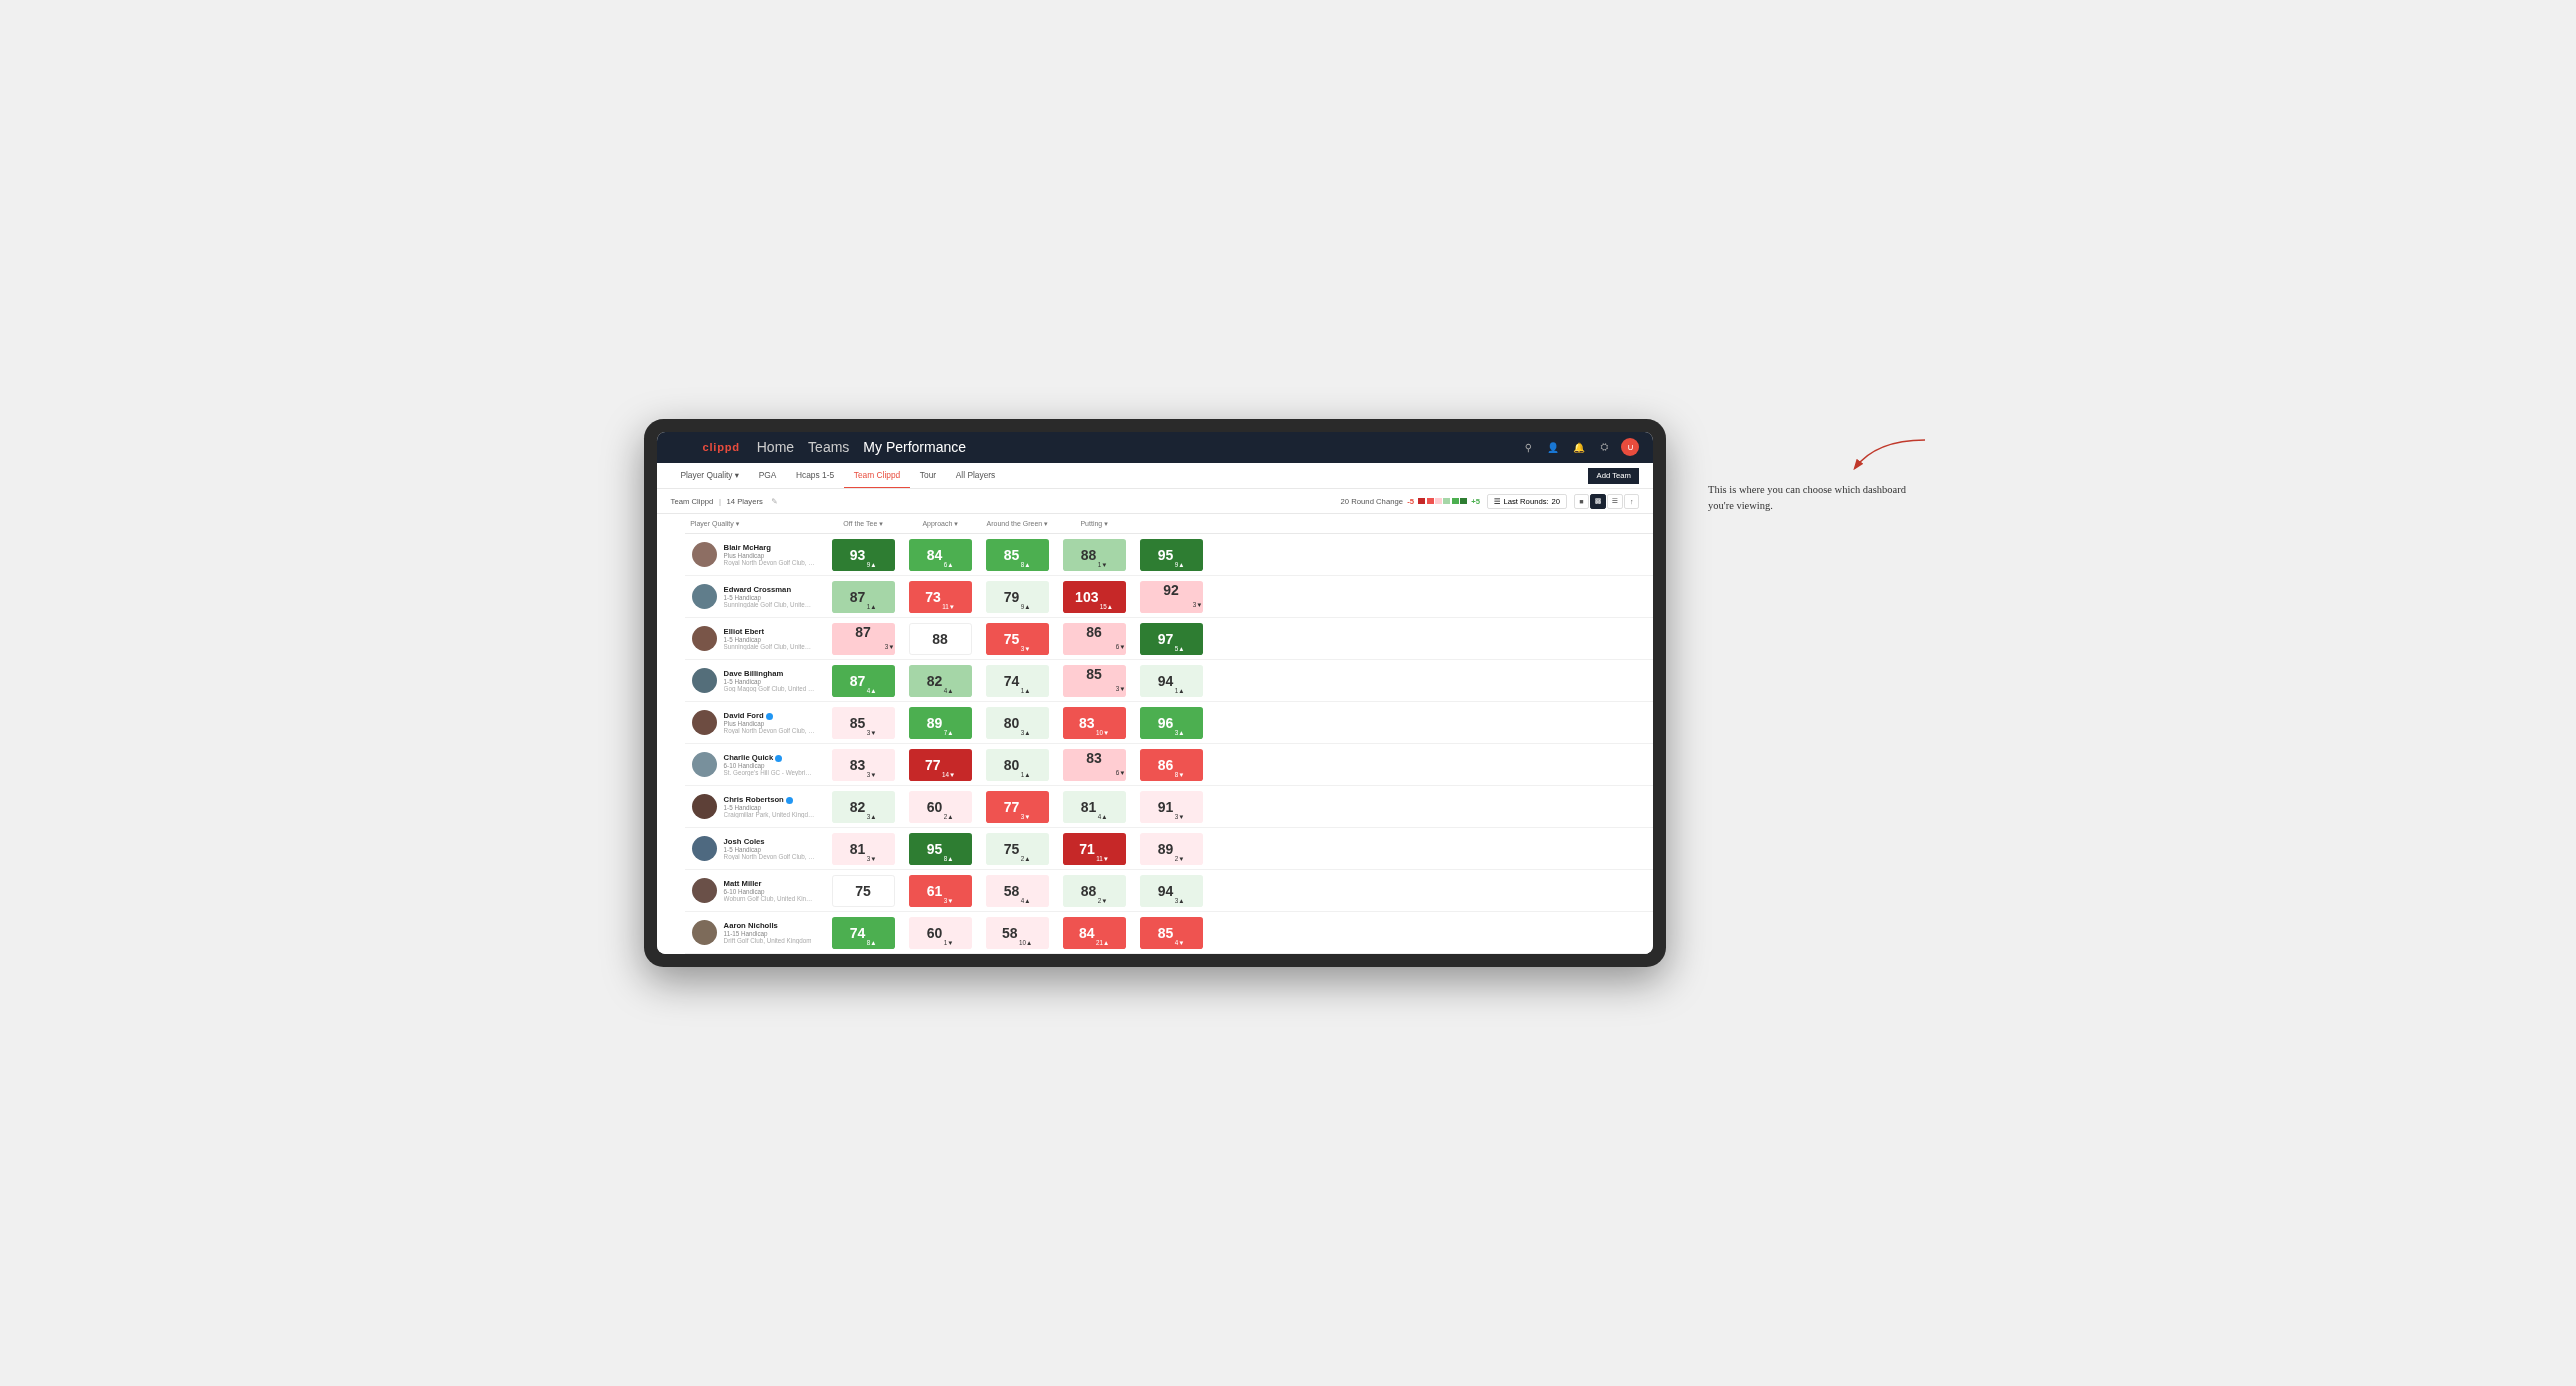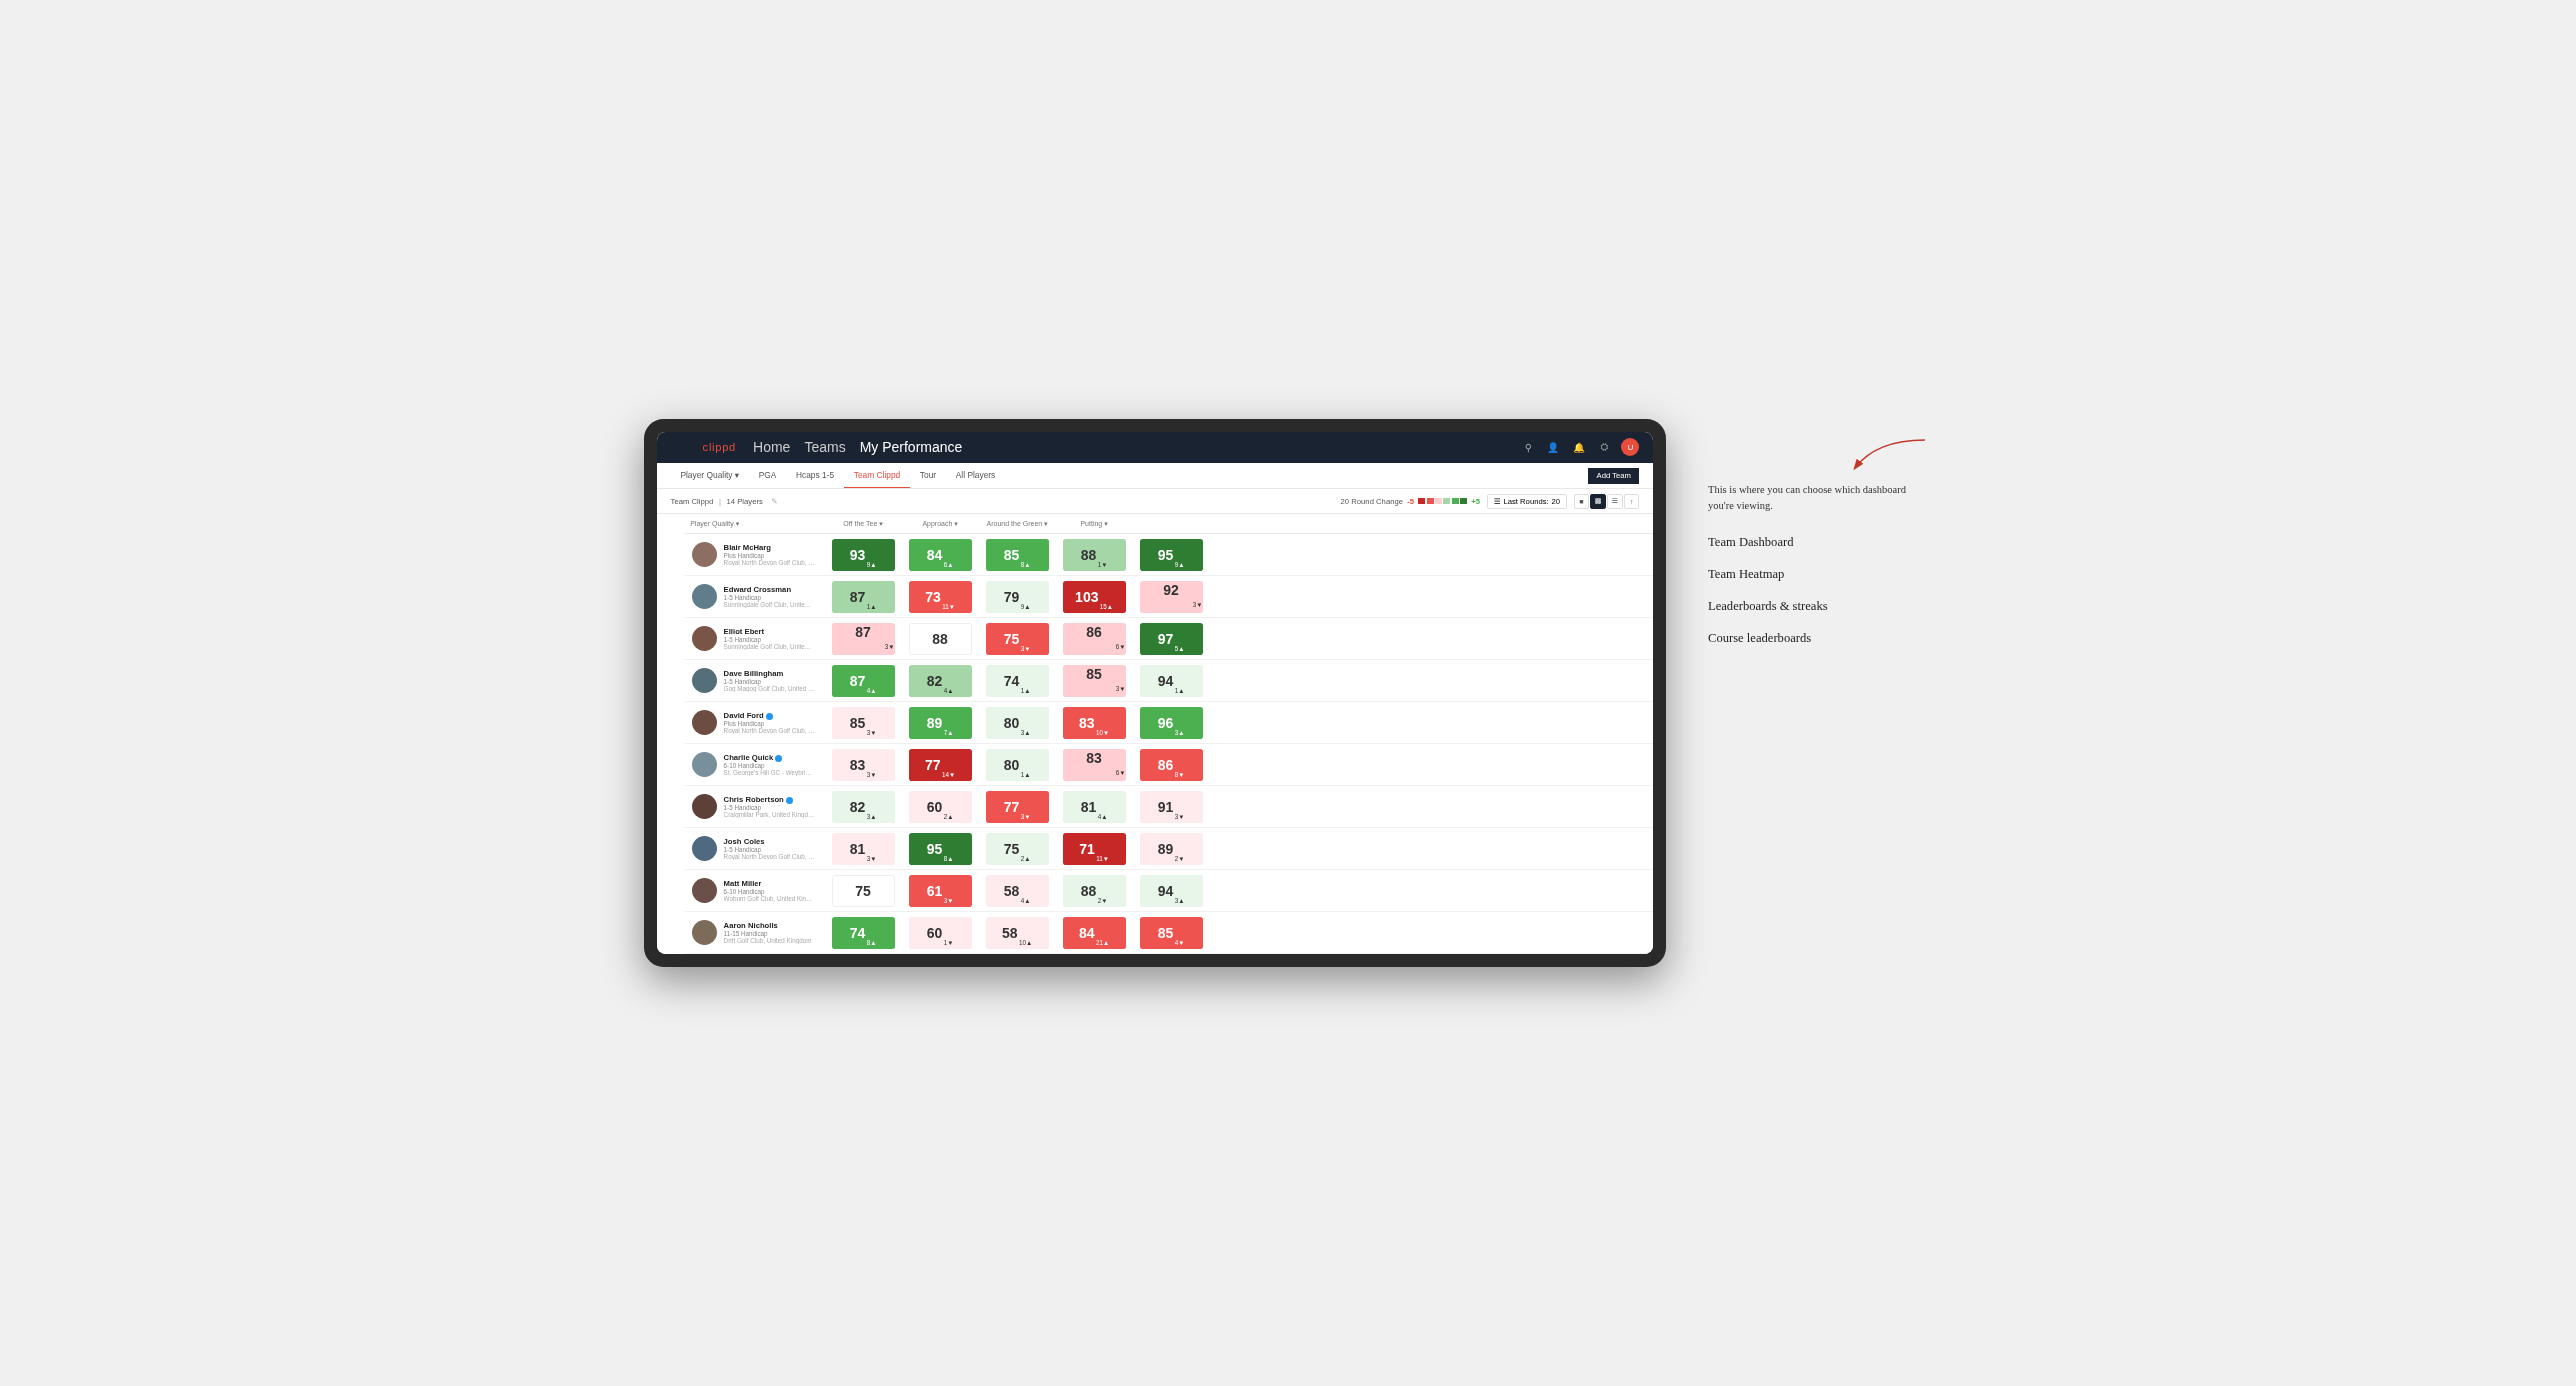--- a/index.html
+++ b/index.html
@@ -42,21 +42,21 @@
       background: #1a2332;
       display: flex;
       align-items: center;
       padding: 0 14px;
       height: 31px;
       gap: 17px;
     }
 
     .nav-logo {
       color: #e84c3d;
-      font-weight: 400;
+      font-weight: 700;
       font-size: 11.2px;
       letter-spacing: 0.7px;
       padding-left: 32px;
     }
 
     .nav-links {
       display: flex;
       gap: 14px;
       flex: 1;
     }
@@ -901,22 +901,16 @@
       <svg class="arrow-svg" viewBox="0 0 120 60">
         <path d="M 110 10 Q 40 10 10 50" stroke="#c0392b" stroke-width="2" fill="none" marker-end="url(#arrowhead)"></path>
         <defs>
           <marker id="arrowhead" markerWidth="8" markerHeight="8" refX="6" refY="3" orient="auto">
             <path d="M0,0 L0,6 L8,3 z" fill="#c0392b"></path>
           </marker>
         </defs>
       </svg>
     </div>
     <p class="annotation-text">This is where you can choose which dashboard you're viewing.</p>
-    <div class="dashboard-options">
-      <div class="dashboard-option">Team Dashboard</div>
-      <div class="dashboard-option">Team Heatmap</div>
-      <div class="dashboard-option">Leaderboards &amp; streaks</div>
-      <div class="dashboard-option">Course leaderboards</div>
-    </div>
   </div>
 
 </div>
 
 
 </body></html>

